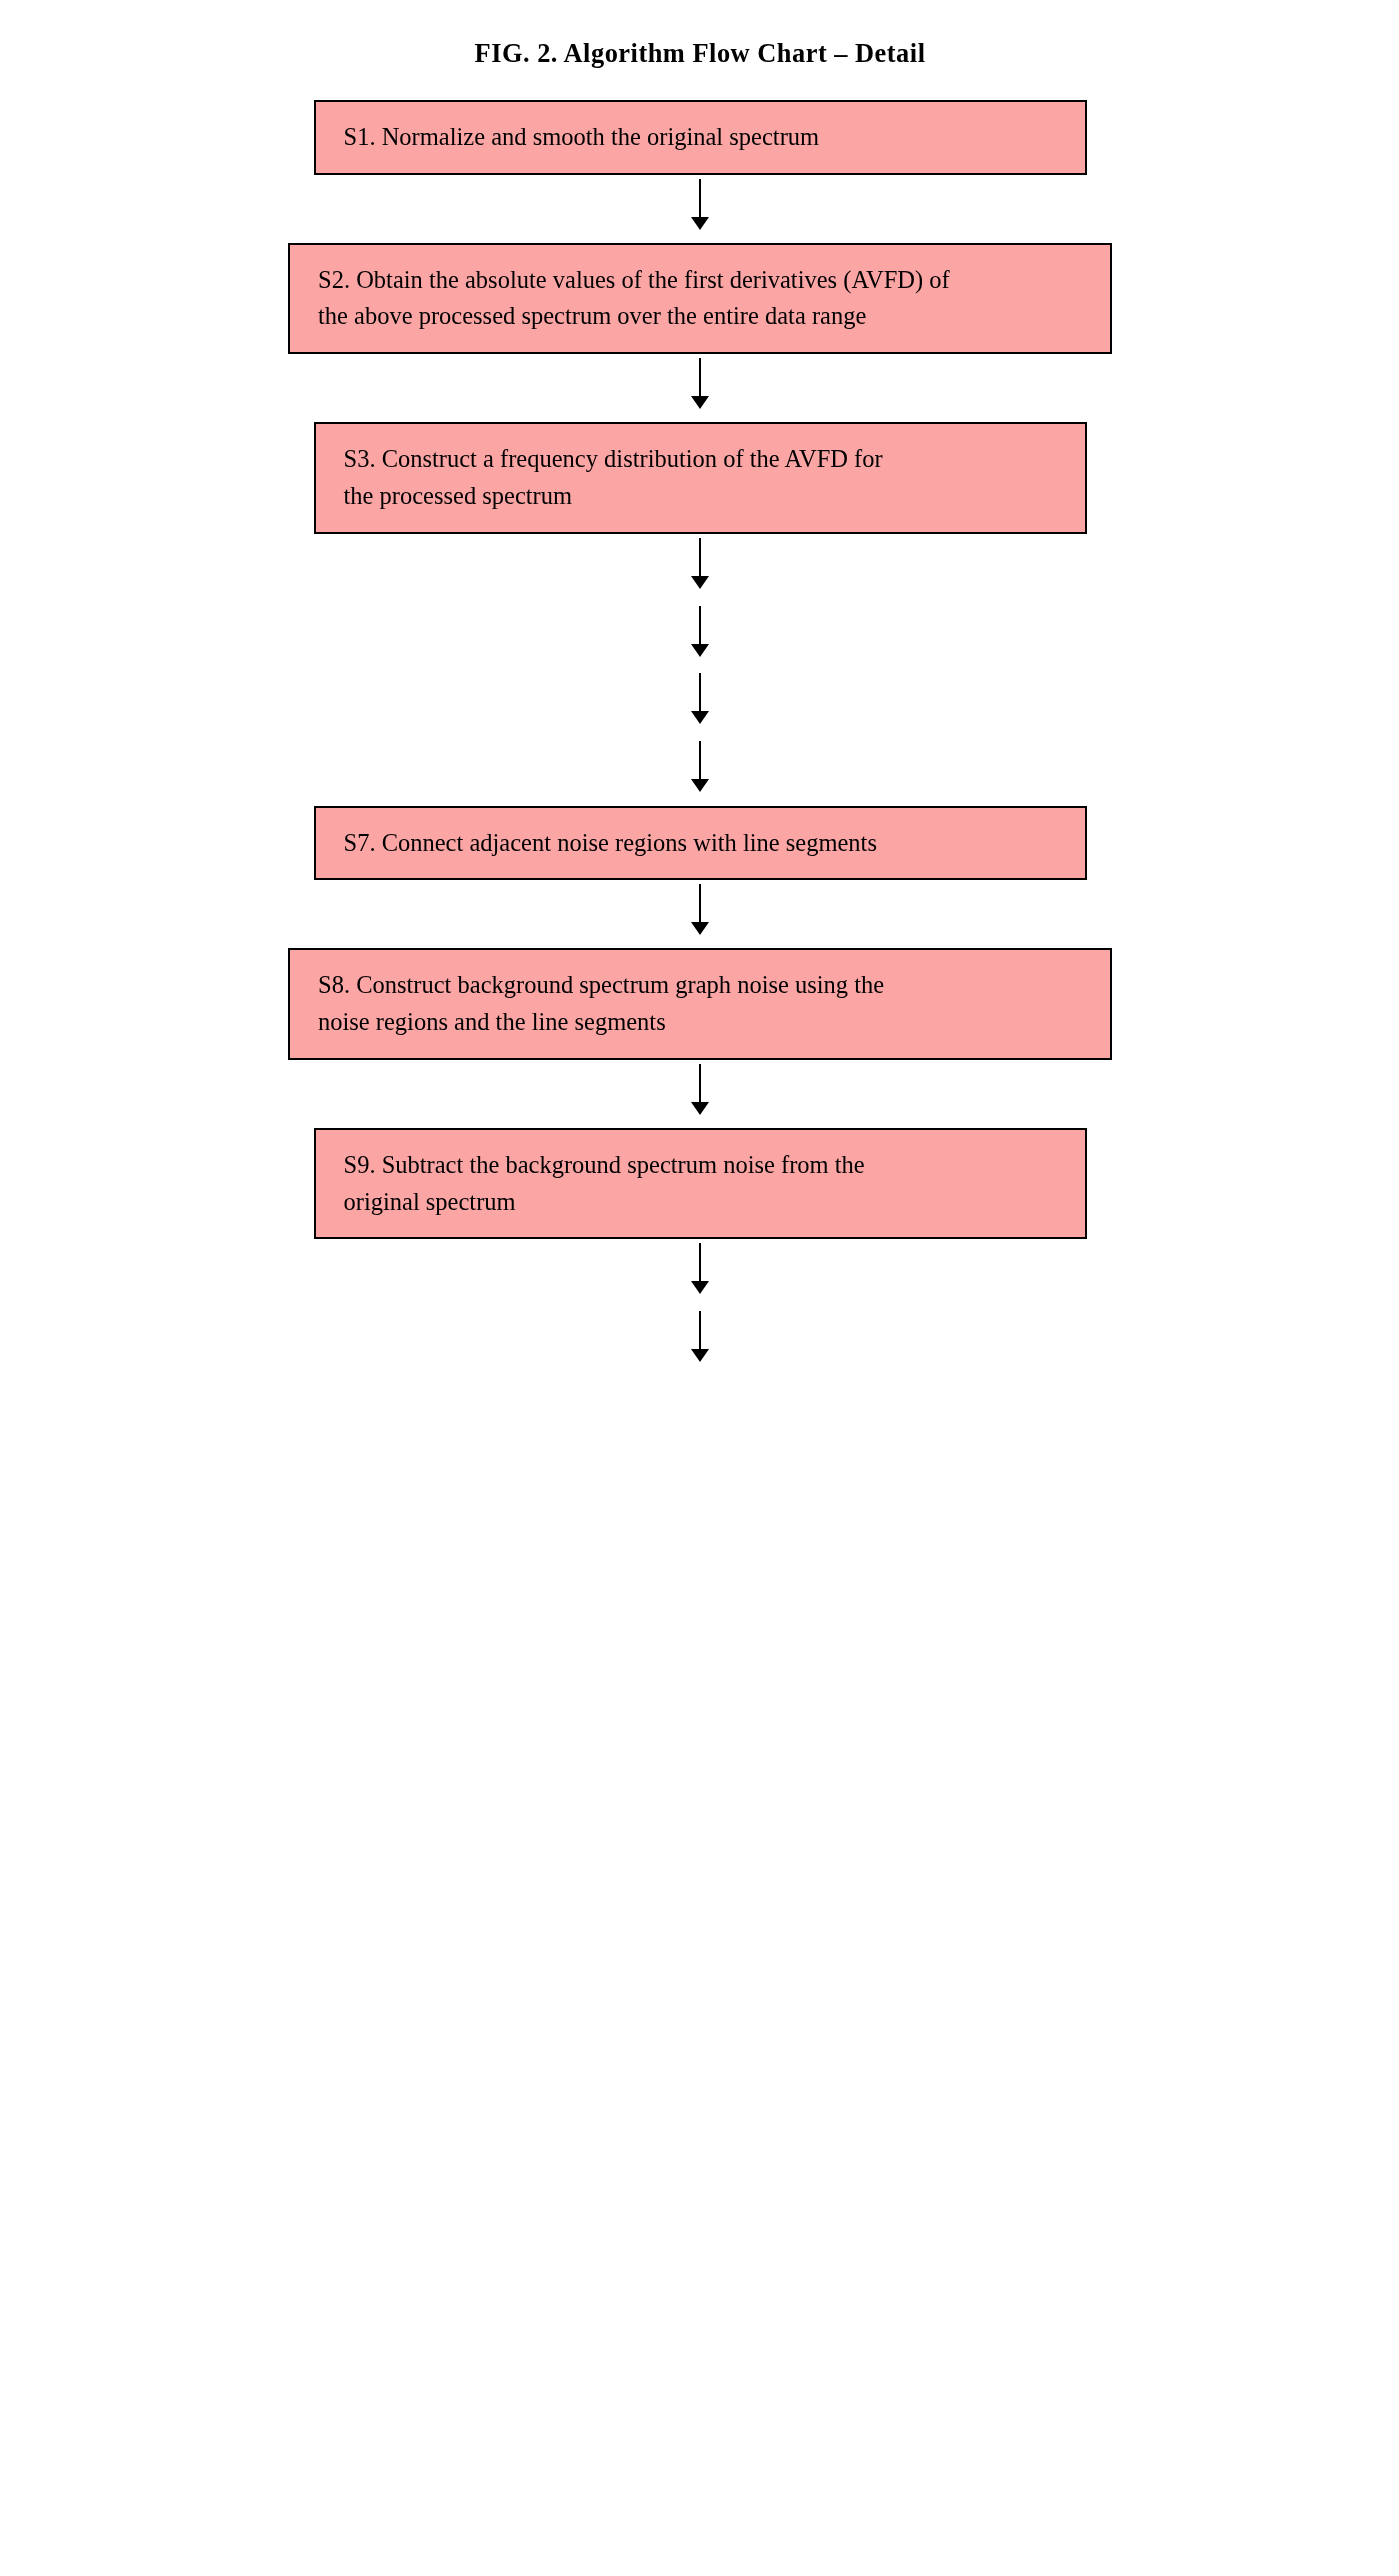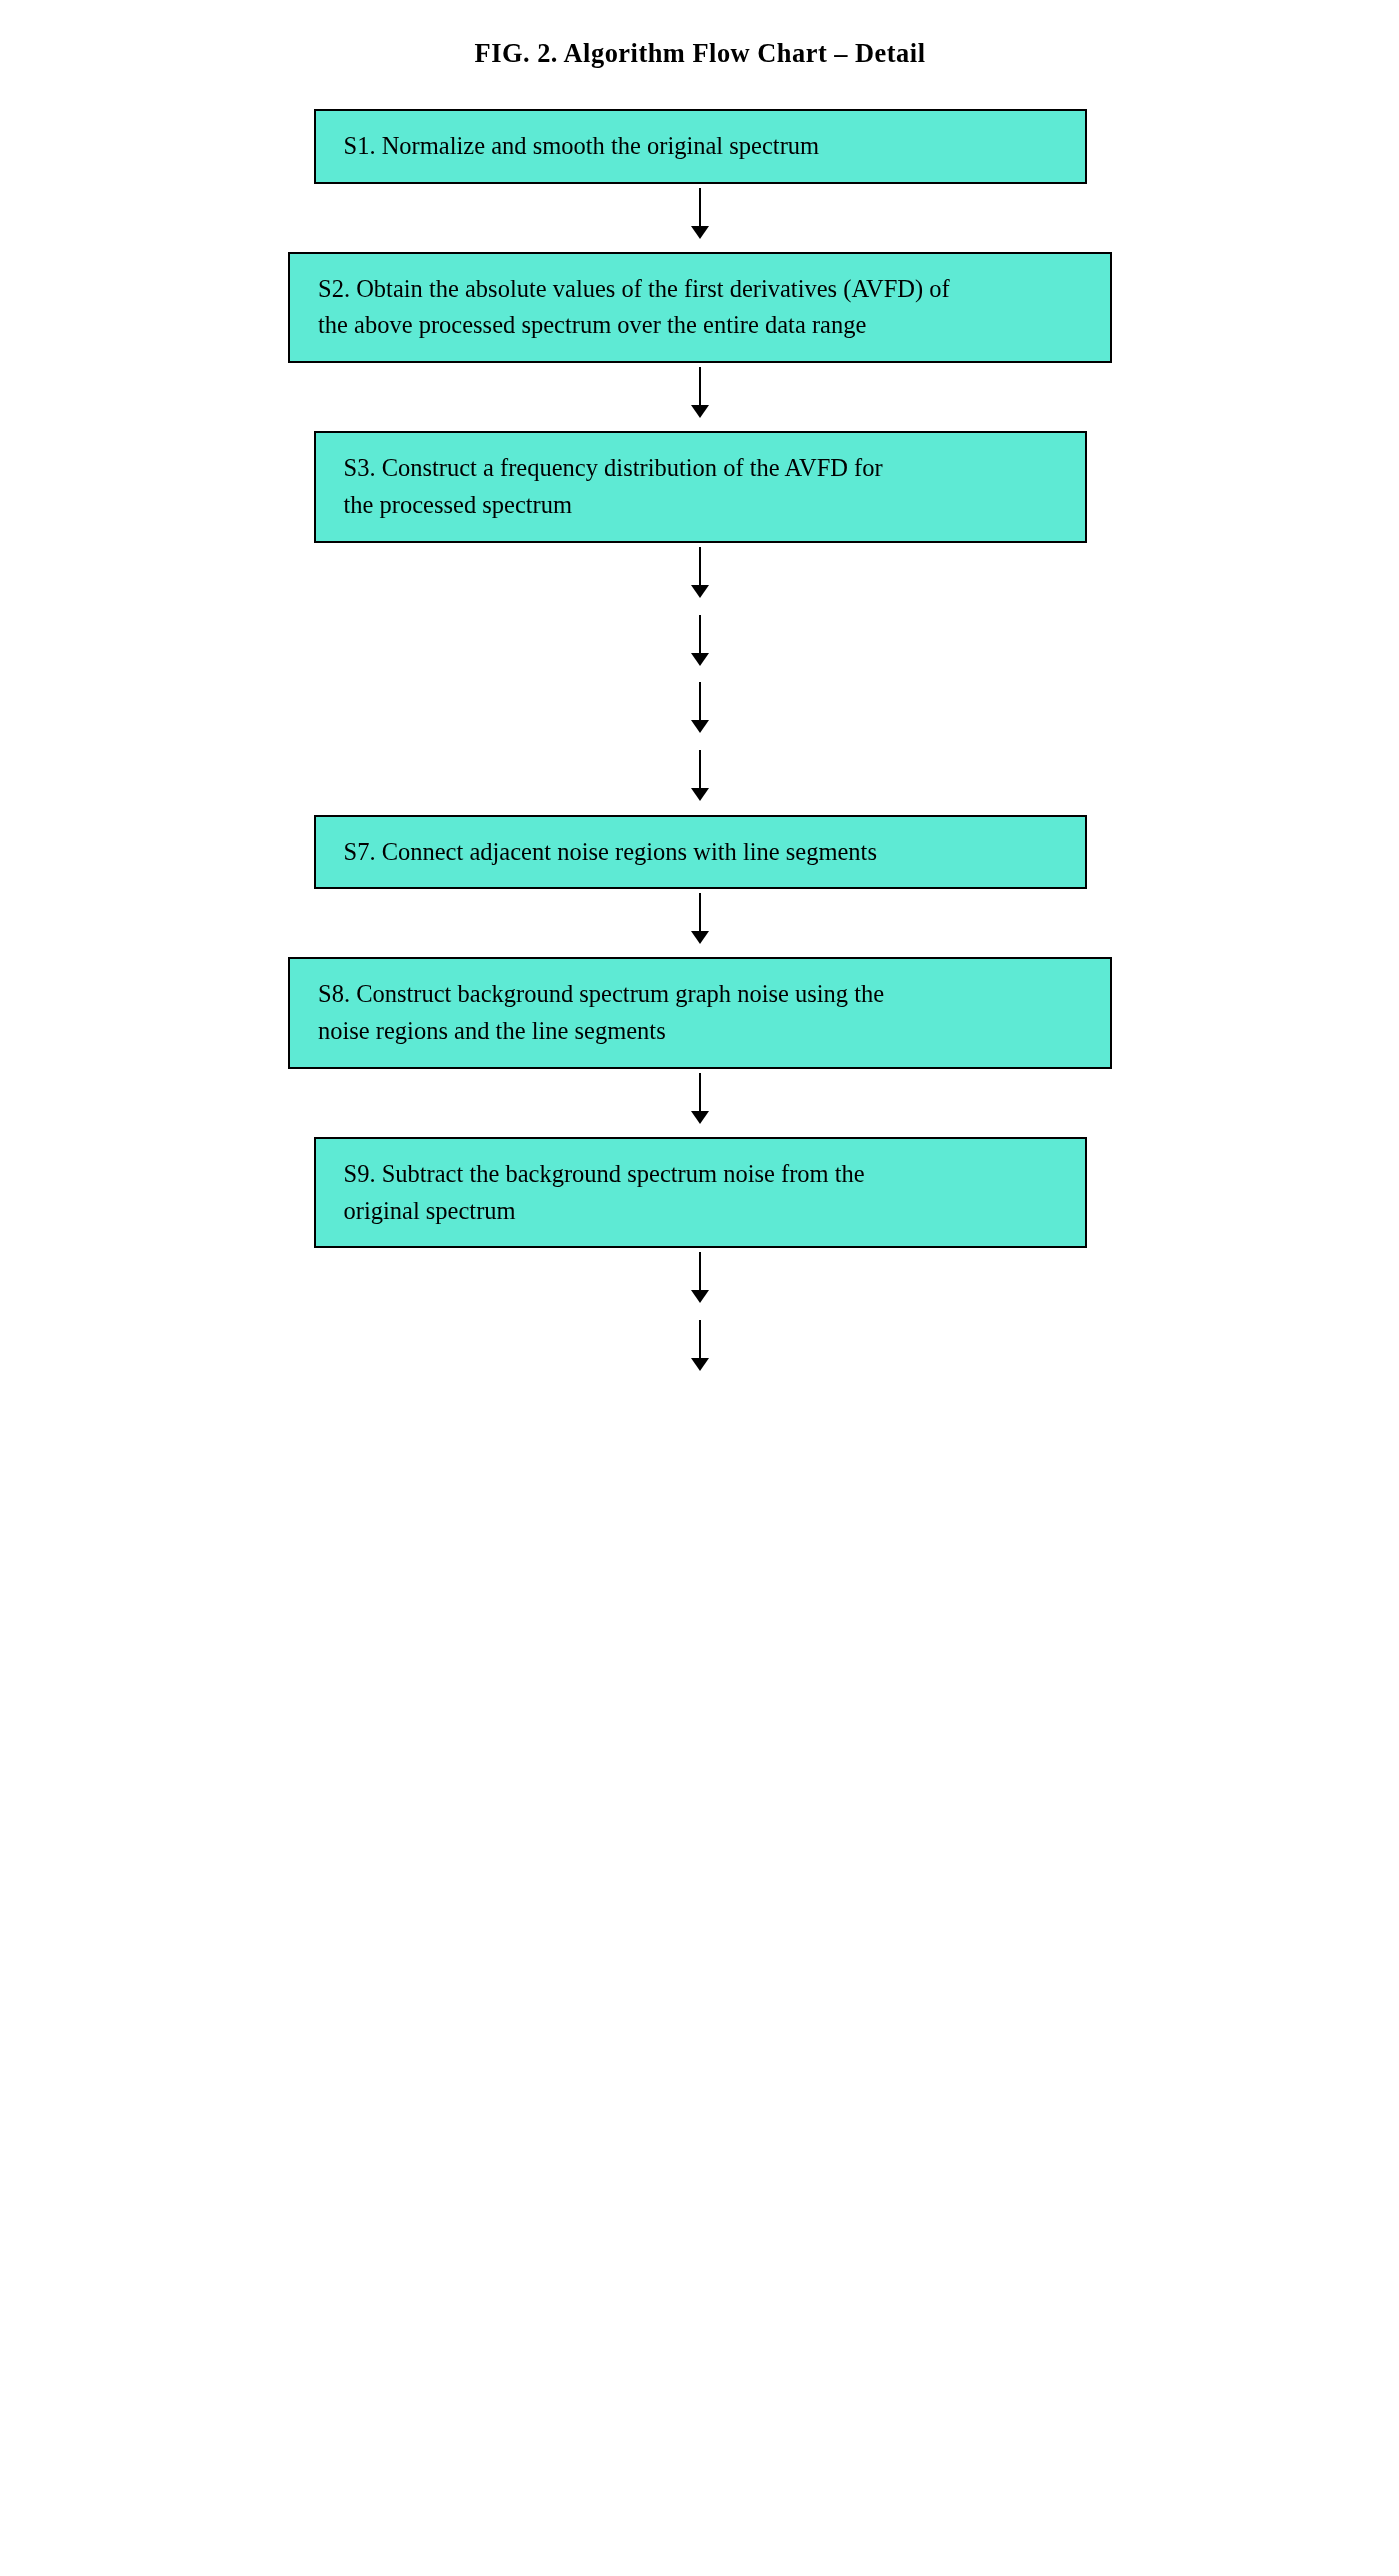--- a/index.html
+++ b/index.html
@@ -16,38 +16,38 @@
       display: flex;
       flex-direction: column;
       align-items: center;
       padding: 38px 57px;
     }
 
     .page-title {
       font-size: 26.4px;
       font-weight: bold;
       text-align: center;
-      margin-bottom: 40px;
+      margin-bottom: 31px;
       letter-spacing: 0.5px;
     }
 
     .flowchart {
       display: flex;
       flex-direction: column;
       align-items: center;
       width: 100%;
       max-width: 1132px;
     }
 
     .flow-box {
       border: 2.4px solid #000;
       padding: 17px 28px;
       font-size: 24.5px;
       line-height: 1.5;
-      background: #5eead4;
+      background: #fca5a5;
       text-align: left;
     }
 
     .flow-box.narrow {
       width: 773px;
     }
 
     .flow-box.wide {
       width: 824px;
     }

